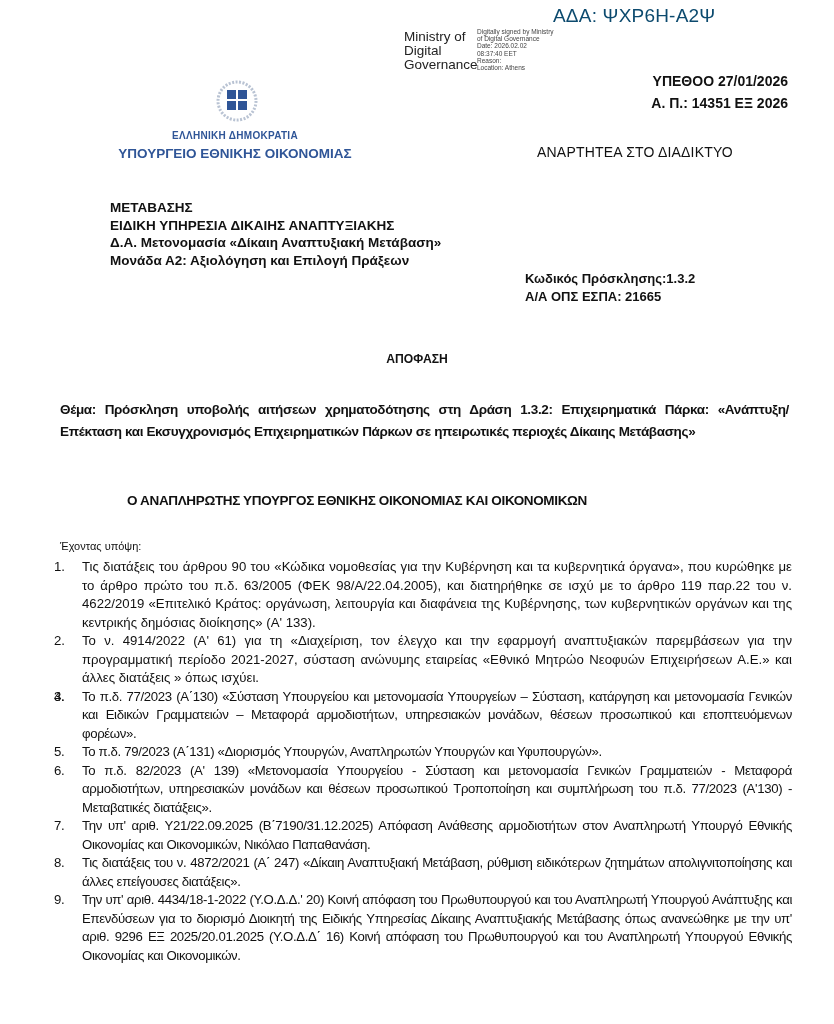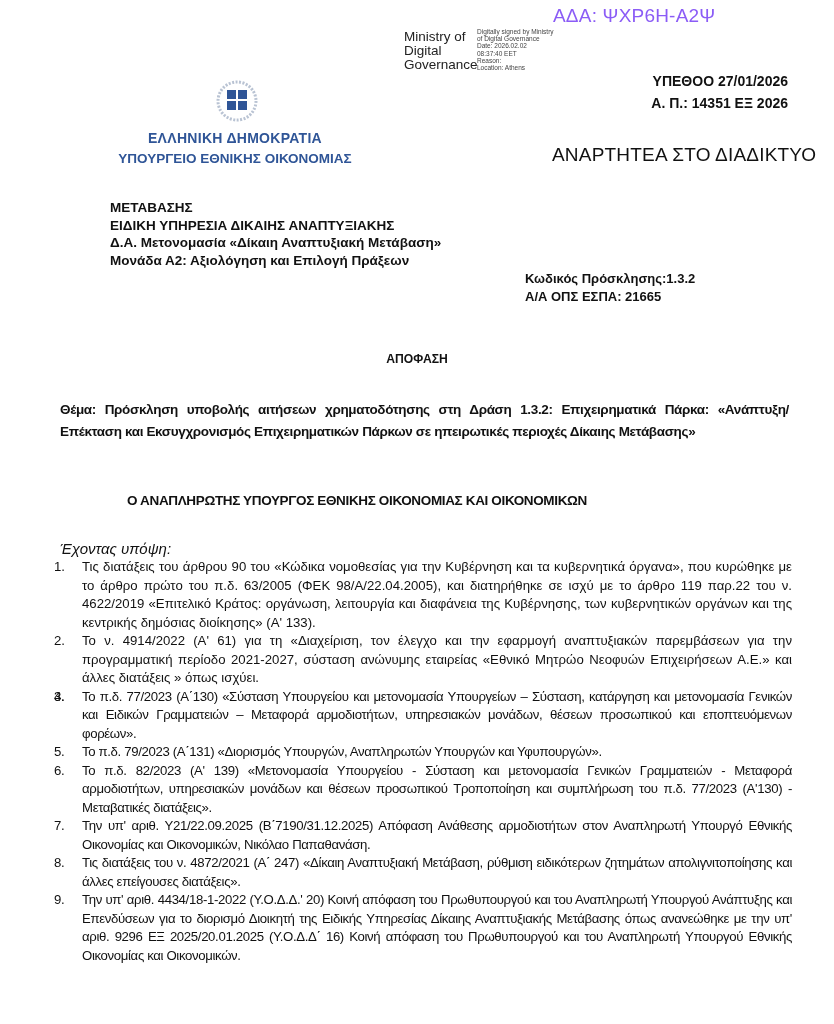--- a/index.html
+++ b/index.html
@@ -1,32 +1,32 @@
 <!DOCTYPE html>
 <html><head>
 <meta charset="utf-8">
 <style>
   html, body { margin: 0; padding: 0; background: #ffffff; }
   body { width: 834px; height: 1024px; overflow: hidden; position: relative; font-family: "Liberation Sans", sans-serif; color: #111; }
   .abs { position: absolute; }
-  .ada { left: 553px; top: 5px; font-size: 19px; letter-spacing: 0.2px; color: #8b5cf6; }
+  .ada { left: 553px; top: 5px; font-size: 19px; letter-spacing: 0.2px; color: #0c4a6e; }
   .sig-name { left: 404px; top: 30px; font-size: 13.5px; line-height: 14px; color: #222; }
   .sig-meta { left: 477px; top: 28px; font-size: 6.5px; line-height: 7.2px; color: #444; }
   .ref { right: 46px; top: 70px; font-size: 14px; font-weight: bold; text-align: right; line-height: 22px; color: #111; }
   .emblem { left: 216px; top: 80px; width: 42px; height: 42px; }
   .gov-block { left: 90px; top: 130px; width: 290px; text-align: center; color: #2f5597; font-weight: bold; }
-  .gov-block .l1 { font-size: 14px; letter-spacing: 0.3px; margin-bottom: 5px; }
+  .gov-block .l1 { font-size: 10px; letter-spacing: 0.3px; margin-bottom: 5px; }
   .gov-block .l2 { font-size: 13.5px; line-height: 16px; }
-  .post { left: 537px; top: 144px; font-size: 19px; color: #111; letter-spacing: 0.2px; margin-left: 15px; }
+  .post { left: 537px; top: 144px; font-size: 14px; color: #111; letter-spacing: 0.2px; }
   .service { left: 110px; top: 199px; font-size: 13.5px; font-weight: bold; line-height: 17.5px; width: 380px; }
   .code { left: 525px; top: 270px; font-size: 13px; font-weight: bold; line-height: 18px; }
   .decision { left: 0; width: 834px; top: 351px; text-align: center; font-size: 13.5px; font-weight: bold; font-family: "Liberation Sans", sans-serif; transform: scaleX(0.9); }
   .subject { left: 60px; top: 399px; width: 729px; font-size: 13.5px; font-weight: bold; line-height: 22px; text-align: justify; transform-origin: left top; }
   .minister { left: 0; width: 714px; top: 493px; text-align: center; font-size: 13.5px; font-weight: bold; }
-  .considering { left: 60px; top: 540px; font-size: 15px; font-style: italic; }
+  .considering { left: 60px; top: 540px; font-size: 11px; }
   .list { left: 54px; top: 558px; width: 738px; margin: 0; padding: 0; list-style: none; }
   .list li { position: relative; padding-left: 28px; font-size: 13.2px; line-height: 18.5px; text-align: justify; }
   .list li .num { position: absolute; left: 0; top: 0; }
   .narrow { letter-spacing: -0.35px; }
 </style>
 </head>
 <body>
 
 <div class="abs ada">ΑΔΑ: ΨΧΡ6Η-Α2Ψ</div>
 

